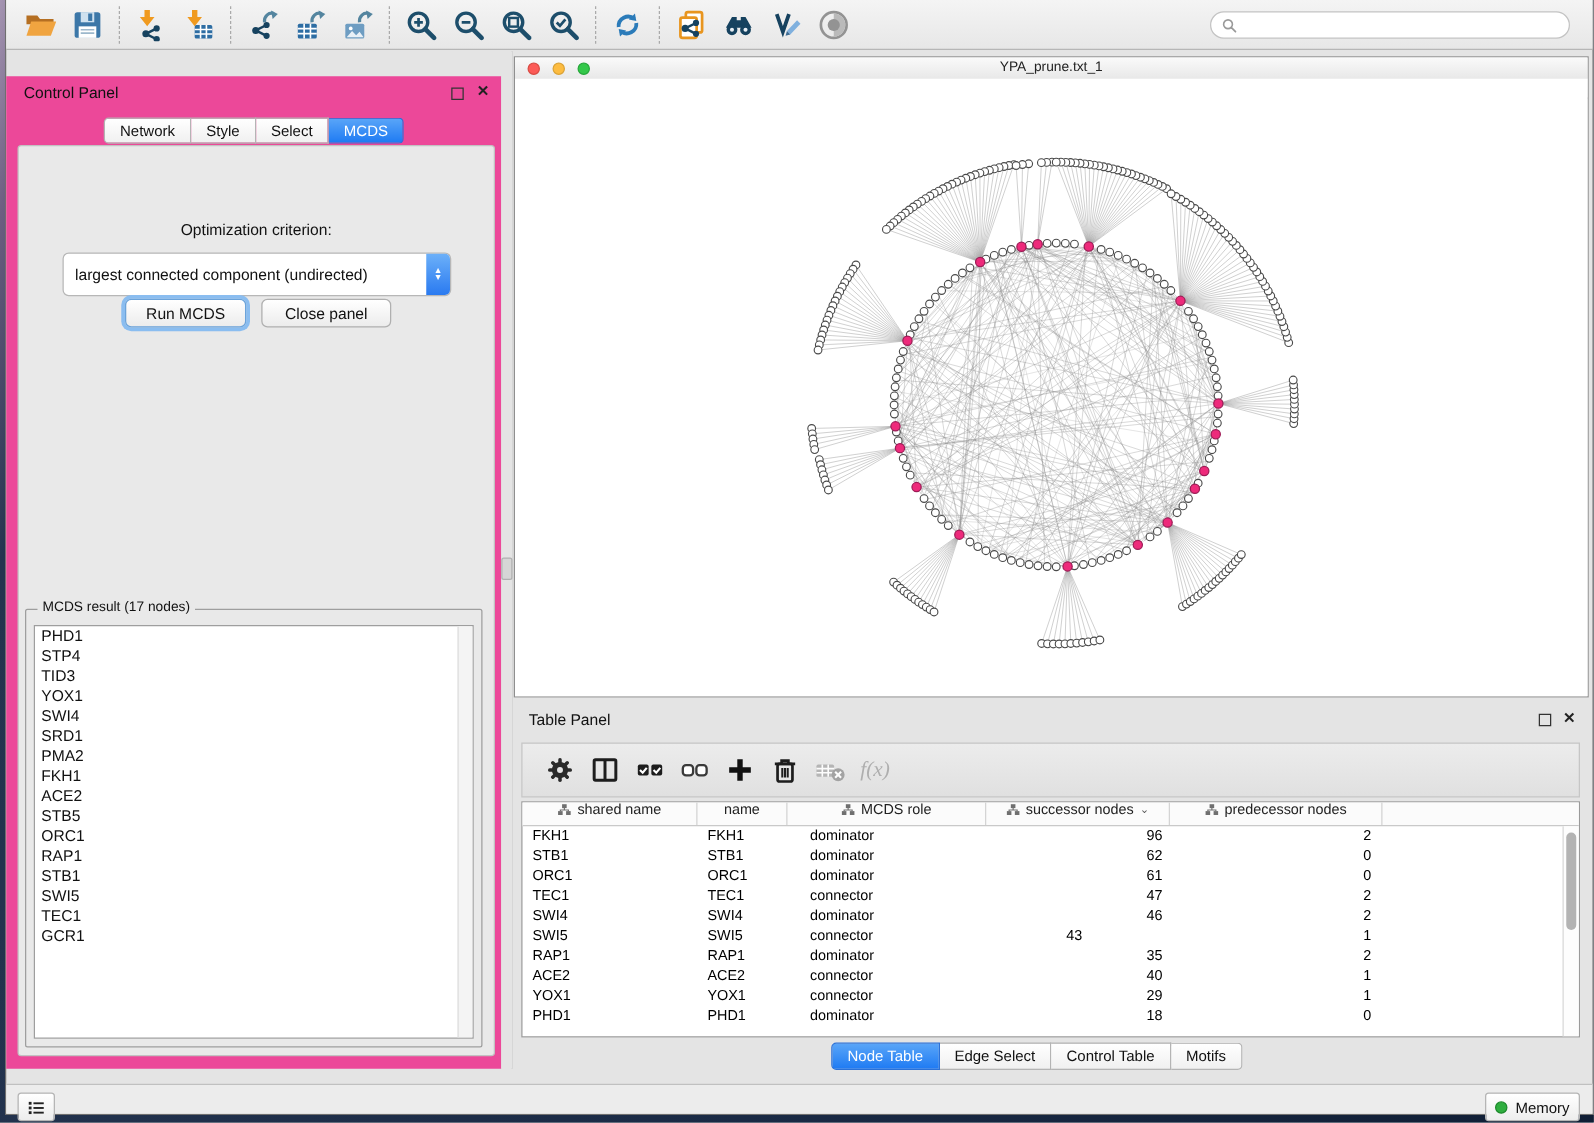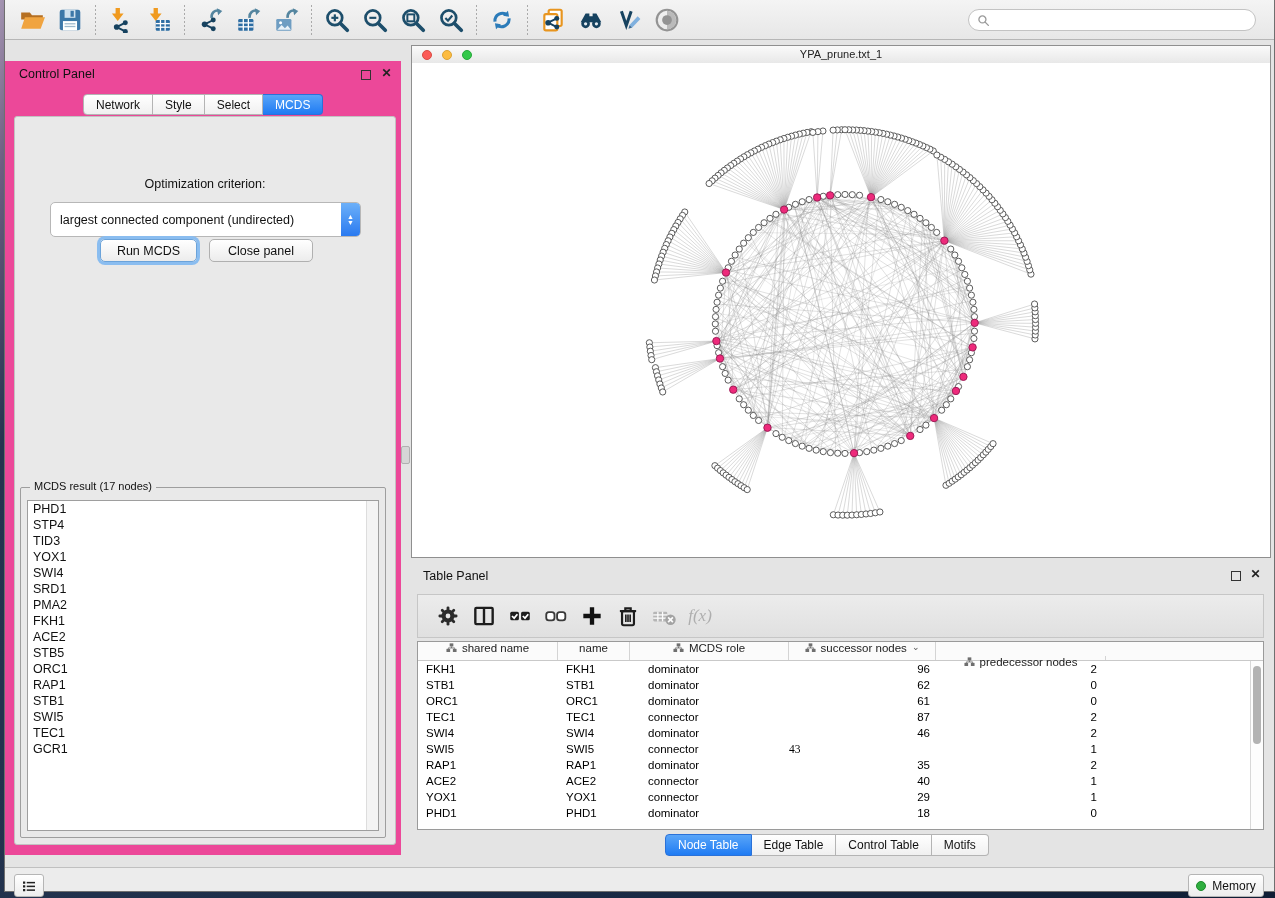--- a/index.html
+++ b/index.html
@@ -1232,21 +1232,21 @@
                 <rect x="0.5" y="7" width="4" height="3.4"></rect>
                 <rect x="7.5" y="7" width="4" height="3.4"></rect>
               </g>
               <g stroke="#6f6f6f" stroke-width="1">
                 <path d="M6 4.4v1.6M2.5 7V6h7v1" fill="none"></path>
               </g>
             </svg>
             <span>successor nodes</span>
             <span style="font-size:9px;color:#555;">⌄</span>
           </div>
-          <div class="th" style="width: 170px; margin-top: 14px;">
+          <div class="th" style="width: 170px;">
             <svg viewBox="0 0 12 11">
               <g fill="#6f6f6f">
                 <rect x="4" y="1" width="4" height="3.4"></rect>
                 <rect x="0.5" y="7" width="4" height="3.4"></rect>
                 <rect x="7.5" y="7" width="4" height="3.4"></rect>
               </g>
               <g stroke="#6f6f6f" stroke-width="1">
                 <path d="M6 4.4v1.6M2.5 7V6h7v1" fill="none"></path>
               </g>
             </svg>
@@ -1273,35 +1273,35 @@
             <div class="td" style="width: 140px; text-align: left; padding-left: 8px;">ORC1</div>
             <div class="td" style="width: 72px; text-align: left; padding-left: 8px;">ORC1</div>
             <div class="td" style="width: 159px; text-align: left; padding-left: 18px;">dominator</div>
             <div class="td" style="width: 147px; text-align: right; padding-right: 6px;">61</div>
             <div class="td" style="width: 170px; text-align: right; padding-right: 9px;">0</div>
           </div>
           <div class="tr">
             <div class="td" style="width: 140px; text-align: left; padding-left: 8px;">TEC1</div>
             <div class="td" style="width: 72px; text-align: left; padding-left: 8px;">TEC1</div>
             <div class="td" style="width: 159px; text-align: left; padding-left: 18px;">connector</div>
-            <div class="td" style="width: 147px; text-align: right; padding-right: 6px;">87</div>
+            <div class="td" style="width: 147px; text-align: right; padding-right: 6px;">47</div>
             <div class="td" style="width: 170px; text-align: right; padding-right: 9px;">2</div>
           </div>
           <div class="tr">
             <div class="td" style="width: 140px; text-align: left; padding-left: 8px;">SWI4</div>
             <div class="td" style="width: 72px; text-align: left; padding-left: 8px;">SWI4</div>
             <div class="td" style="width: 159px; text-align: left; padding-left: 18px;">dominator</div>
             <div class="td" style="width: 147px; text-align: right; padding-right: 6px;">46</div>
             <div class="td" style="width: 170px; text-align: right; padding-right: 9px;">2</div>
           </div>
           <div class="tr">
             <div class="td" style="width: 140px; text-align: left; padding-left: 8px;">SWI5</div>
             <div class="td" style="width: 72px; text-align: left; padding-left: 8px;">SWI5</div>
             <div class="td" style="width: 159px; text-align: left; padding-left: 18px;">connector</div>
-            <div class="td" style="width: 147px; text-align: left; padding-right: 6px; font-family: Liberation Serif, serif;">43</div>
+            <div class="td" style="width: 147px; text-align: center; padding-right: 6px;">43</div>
             <div class="td" style="width: 170px; text-align: right; padding-right: 9px;">1</div>
           </div>
           <div class="tr">
             <div class="td" style="width: 140px; text-align: left; padding-left: 8px;">RAP1</div>
             <div class="td" style="width: 72px; text-align: left; padding-left: 8px;">RAP1</div>
             <div class="td" style="width: 159px; text-align: left; padding-left: 18px;">dominator</div>
             <div class="td" style="width: 147px; text-align: right; padding-right: 6px;">35</div>
             <div class="td" style="width: 170px; text-align: right; padding-right: 9px;">2</div>
           </div>
           <div class="tr">
@@ -1325,21 +1325,21 @@
             <div class="td" style="width: 147px; text-align: right; padding-right: 6px;">18</div>
             <div class="td" style="width: 170px; text-align: right; padding-right: 9px;">0</div>
           </div>
         </div>
       <div class="scrollbar">
         <div class="thumb"></div>
       </div>
     </div>
     <div class="seg" id="tp-tabs">
         <div class="seg-btn selected">Node Table</div>
-        <div class="seg-btn">Edge Table</div>
+        <div class="seg-btn">Edge Select</div>
         <div class="seg-btn">Control Table</div>
         <div class="seg-btn">Motifs</div>
       </div>
   </div>
 
   <div class="statusbar">
     <div class="sb-btn" id="sb-list">
       <svg viewBox="0 0 24 24" width="18" height="18">
         <g fill="#222">
             <rect x="4" y="6" width="3" height="3"></rect>

